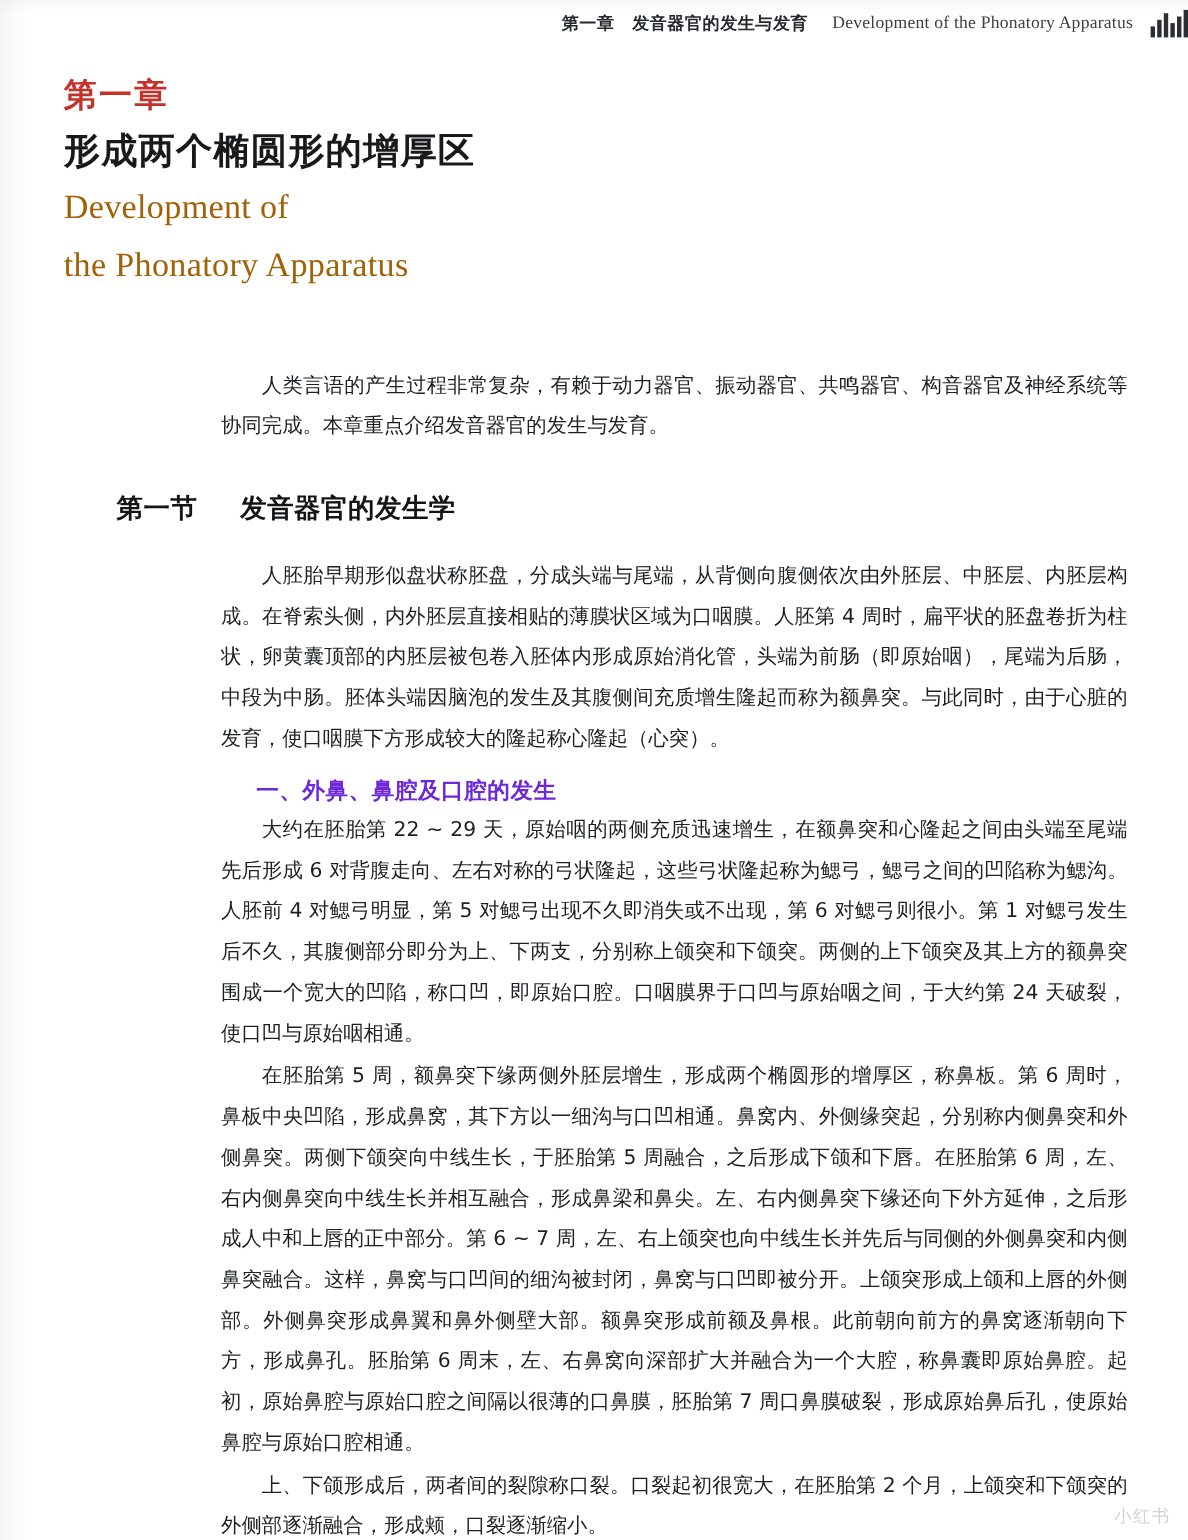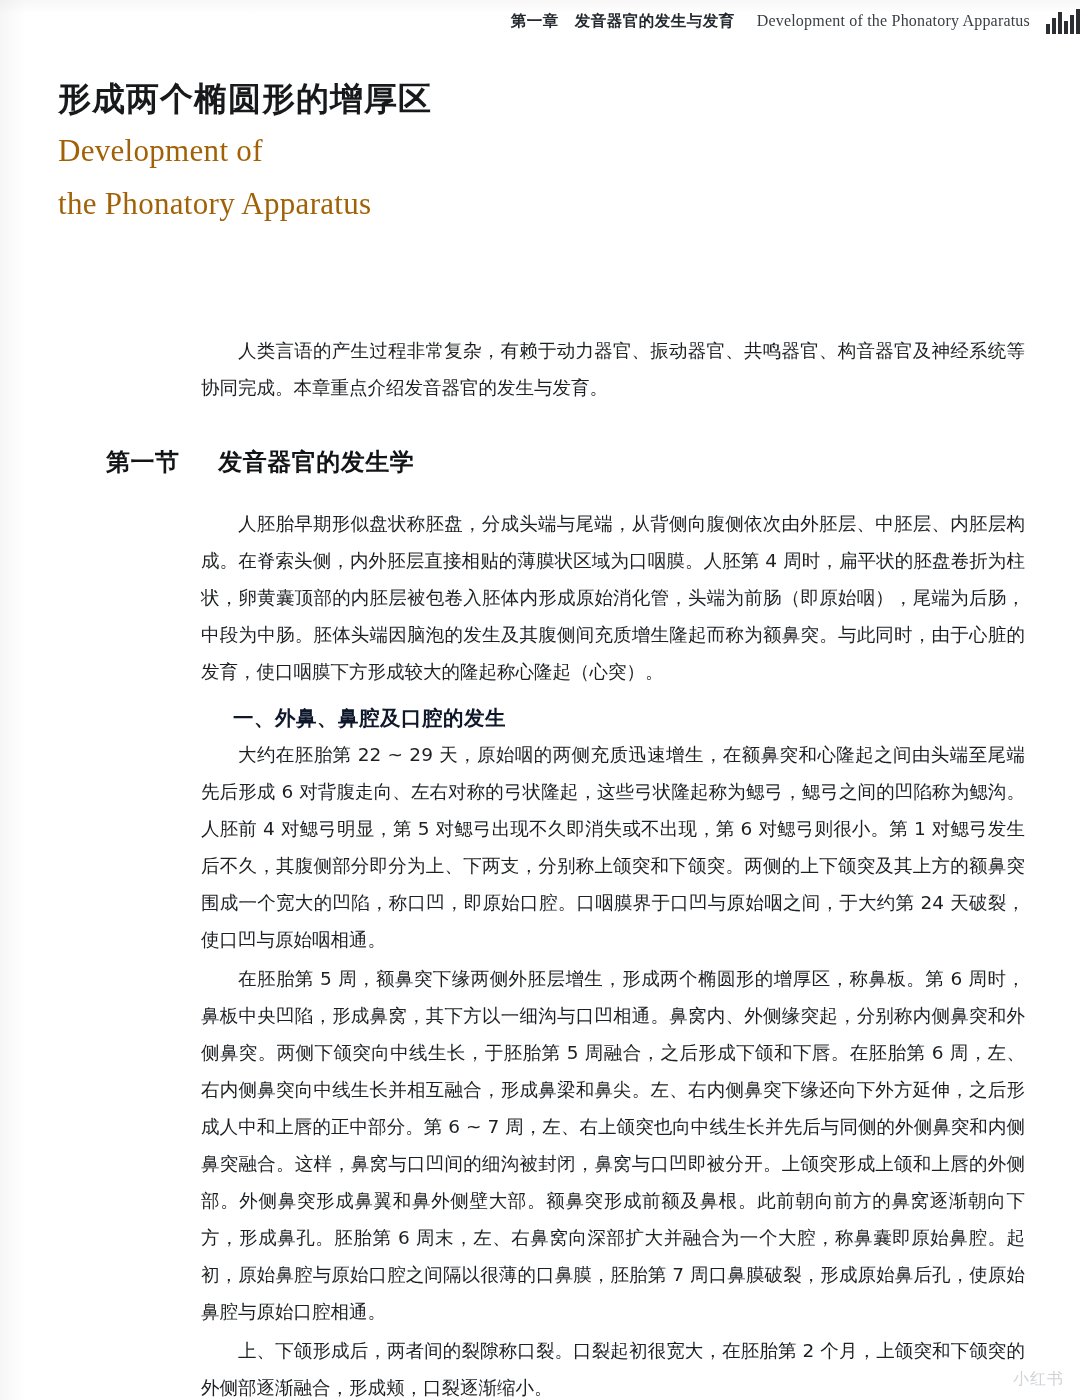--- a/index.html
+++ b/index.html
@@ -133,21 +133,21 @@
   }
   .section-head .sec-no {
     margin-right: 30px;
   }
 
   
   .sub-head {
     font-family: "DejaVu Sans", "Liberation Sans", sans-serif;
     font-weight: 700;
     font-size: 20.5px;
-    color: #0f172a;
+    color: #6d28d9;
     margin: 14px 0 4px 38px;
     letter-spacing: 0.5px;
   }
 
   
   .watermark {
     position: absolute;
     right: 16px;
     bottom: 10px;
     font-family: "DejaVu Sans", "Liberation Sans", sans-serif;
@@ -184,20 +184,21 @@
       <i style="height: 16px;"></i>
       <i style="height: 22px;"></i>
       <i style="height: 13px;"></i>
       <i style="height: 19px;"></i>
       <i style="height: 25px;"></i>
     </span>
 </div>
 <div class="header-rule"></div>
 
 <div class="chapter-wrap">
+  <div class="chapter-number">第一章</div>
   <div class="chapter-title-cn">形成两个椭圆形的增厚区</div>
   <div class="chapter-title-en">Development of</div>
   <div class="chapter-title-en">the Phonatory Apparatus</div>
 </div>
 
 <div class="body-col" style="top:332px;">
   <p class="para">人类言语的产生过程非常复杂，有赖于动力器官、振动器官、共鸣器官、构音器官及神经系统等协同完成。本章重点介绍发音器官的发生与发育。</p>
 </div>
 
 <div class="section-head" style="top:446px;margin-left:48px;">

